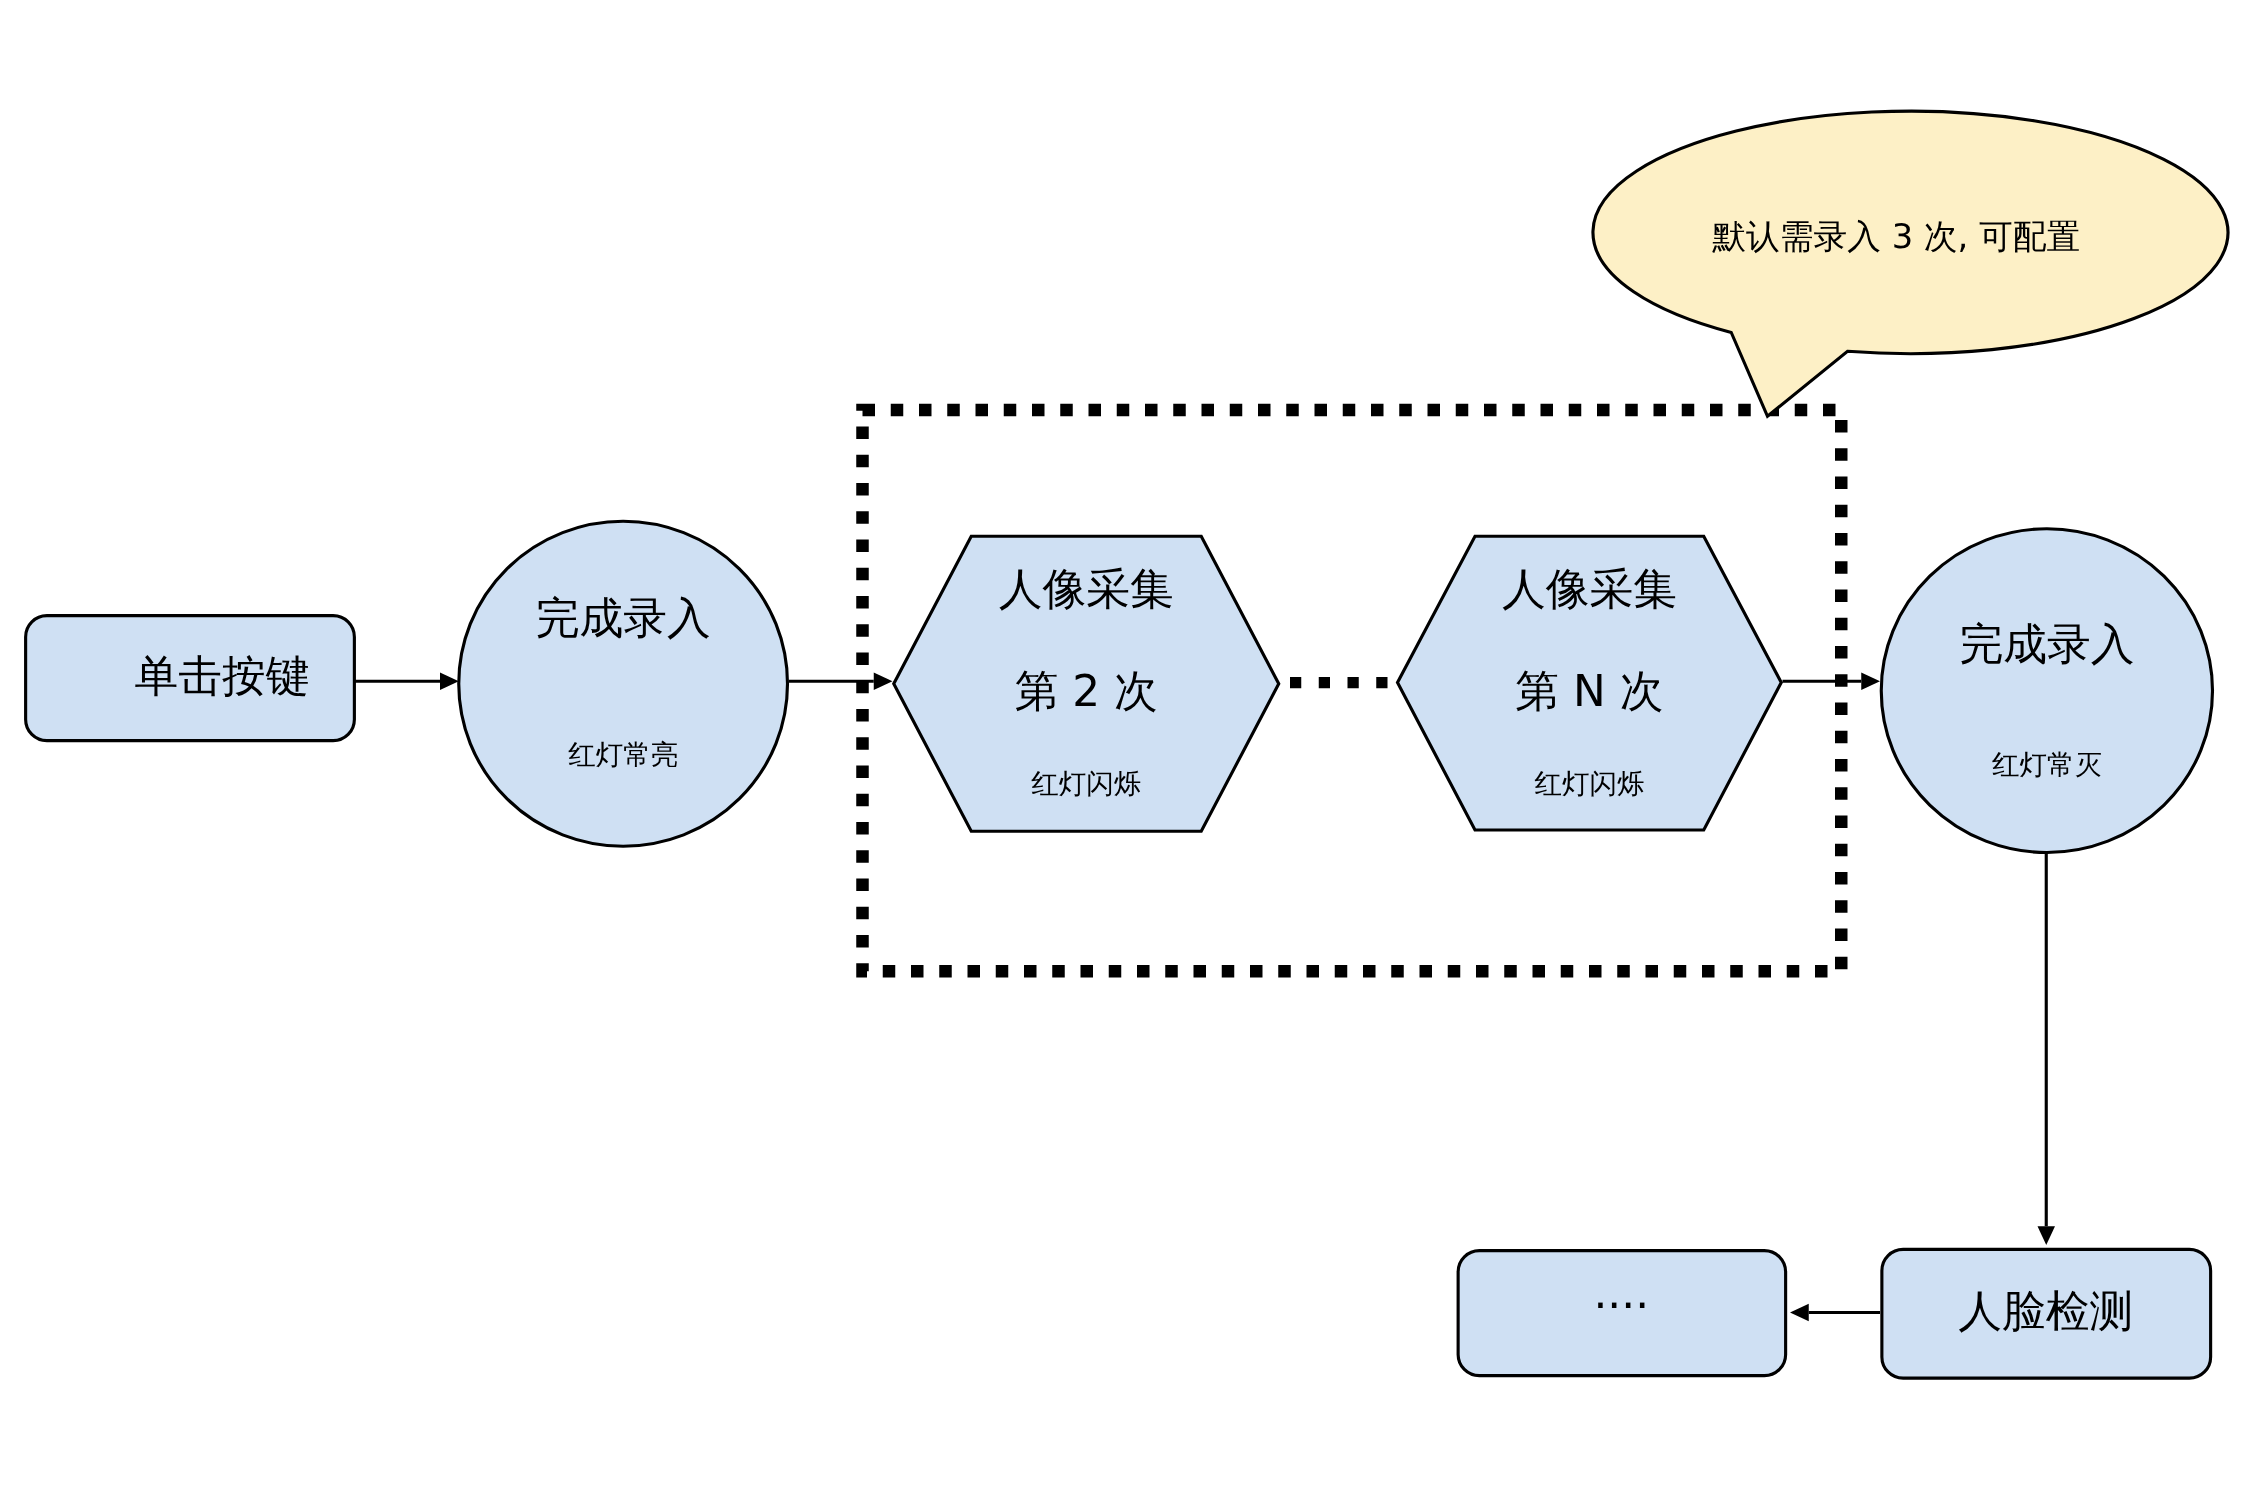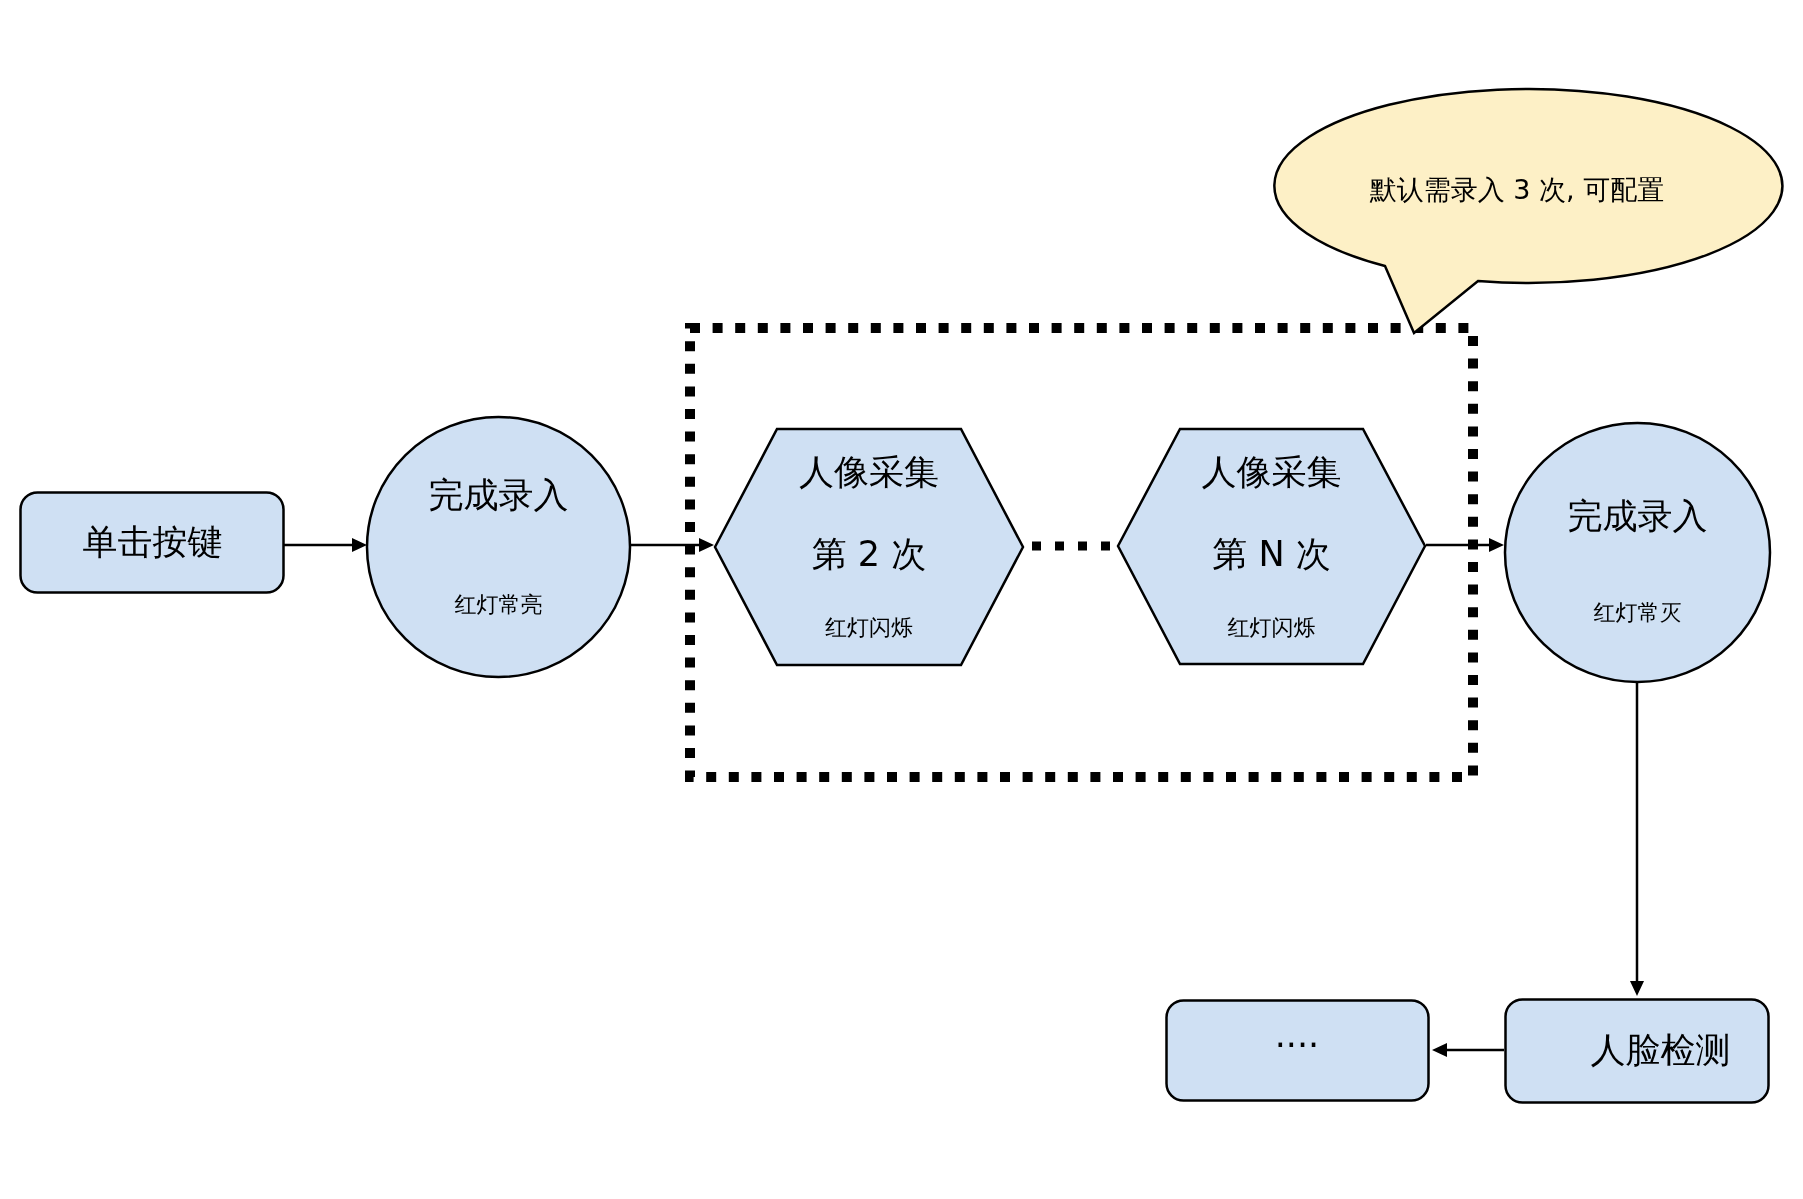--- a/index.html
+++ b/index.html
@@ -69,32 +69,32 @@
       <polygon class="edge-head" points="1630,981 1644,981 1637,996"></polygon>
     </g>
     <g>
       <line class="edge" x1="1504" y1="1050" x2="1447" y2="1050"></line>
       <polygon class="edge-head" points="1447,1043 1447,1057 1432,1050"></polygon>
     </g>
   </svg>
 
   <div class="label label-bubble" style="left:1272px;top:160px;width:490px;height:60px;">默认需录入 3 次, 可配置</div>
 
-  <div class="label label-main" style="left:5px;top:492px;width:263px;height:100px;padding-left:16px;">单击按键</div>
+  <div class="label label-main" style="left:30px;top:492px;width:263px;height:100px;padding-left:16px;">单击按键</div>
 
   <div class="label label-main" style="left:367px;top:475px;width:263px;height:40px;">完成录入</div>
   <div class="label label-sub" style="left:367px;top:585px;width:263px;height:40px;">红灯常亮</div>
 
   <div class="label label-main" style="left:715px;top:452px;width:308px;height:40px;">人像采集</div>
   <div class="label label-main" style="left:715px;top:534px;width:308px;height:40px;">第 2 次</div>
   <div class="label label-sub" style="left:715px;top:608px;width:308px;height:40px;">红灯闪烁</div>
 
   <div class="label label-main" style="left:1118px;top:452px;width:307px;height:40px;">人像采集</div>
   <div class="label label-main" style="left:1118px;top:534px;width:307px;height:40px;">第 N 次</div>
   <div class="label label-sub" style="left:1118px;top:608px;width:307px;height:40px;">红灯闪烁</div>
 
   <div class="label label-main" style="left:1505px;top:496px;width:265px;height:40px;">完成录入</div>
   <div class="label label-sub" style="left:1505px;top:593px;width:265px;height:40px;">红灯常灭</div>
 
   <div class="label label-main" style="left:1166px;top:985px;width:262px;height:100px;">....</div>
 
-  <div class="label label-main" style="left:1505px;top:999px;width:263px;height:103px;padding-left:24px;">人脸检测</div>
+  <div class="label label-main" style="left:1505px;top:999px;width:263px;height:103px;">人脸检测</div>
 </div>
 
 </body></html>

